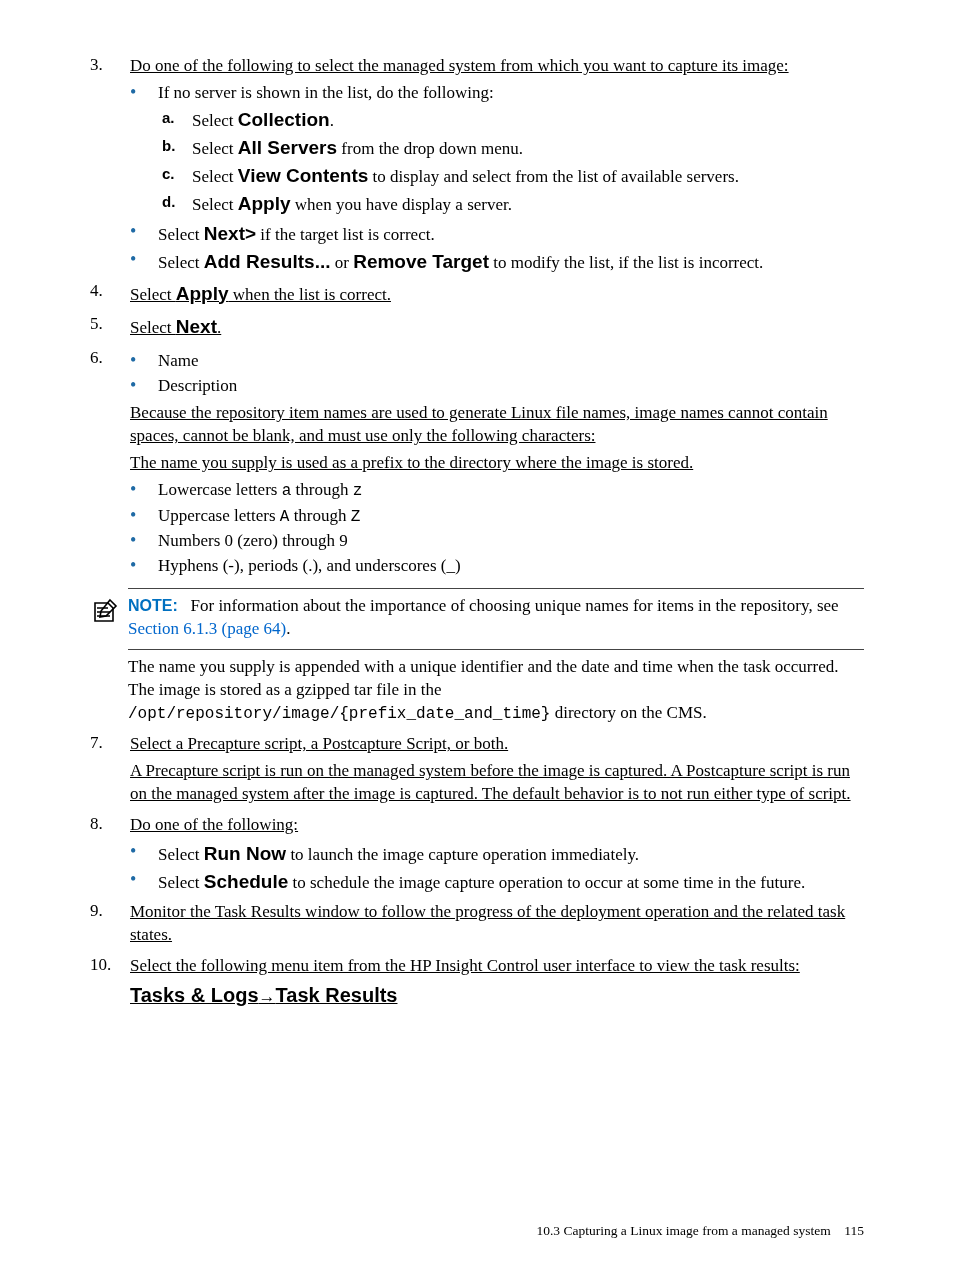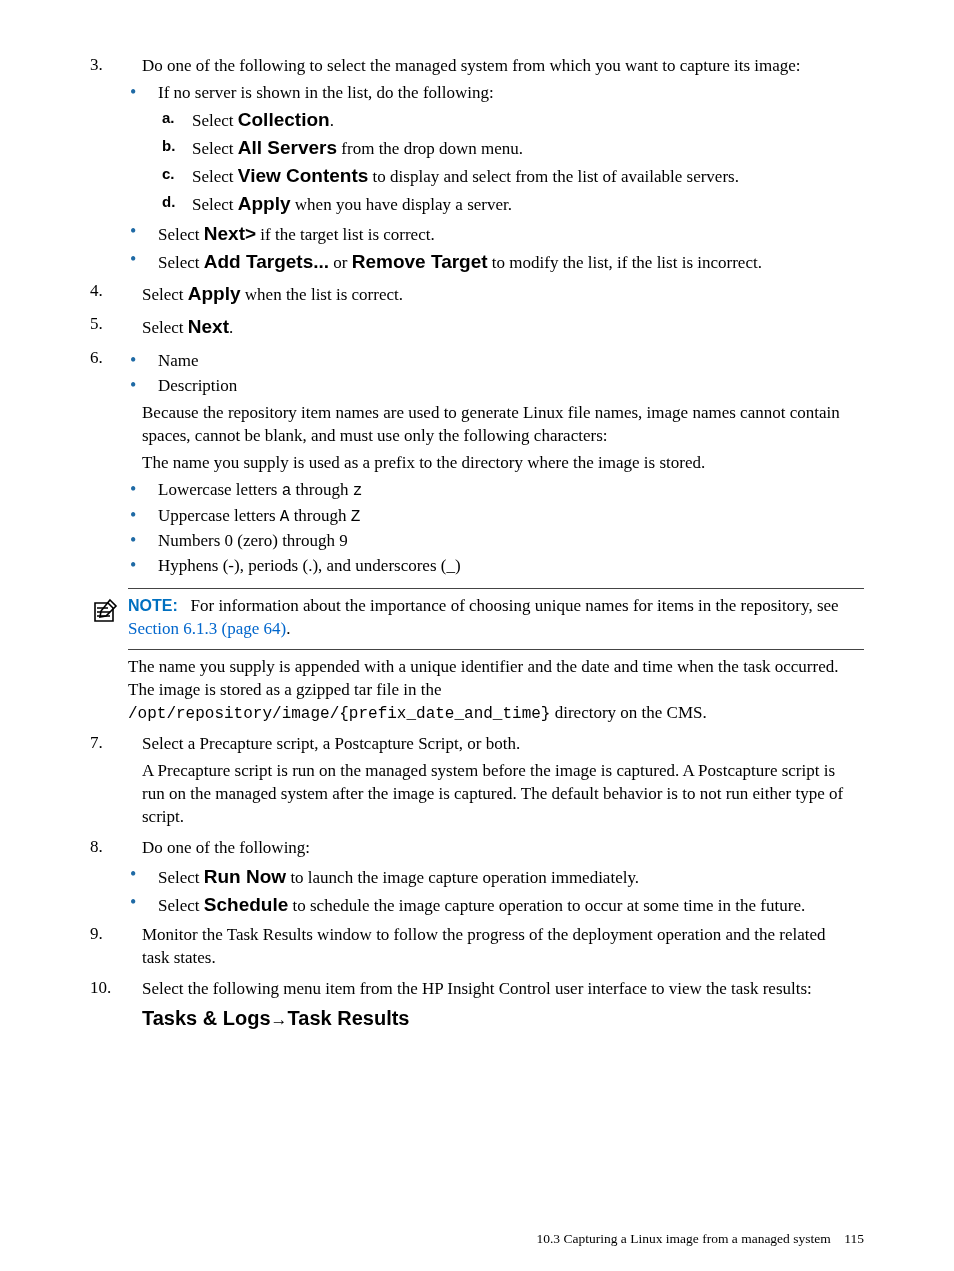--- a/index.html
+++ b/index.html
@@ -29,21 +29,21 @@
     flex: 0 0 38px;
     text-align: left;
     font-size: 17px;
     padding-right: 2px;
   }
   .ol-top > li > .body {
     flex: 1;
     font-size: 17px;
     line-height: 1.35;
   }
-  .body p { margin: 4px 12px; }
+  .body p { margin: 4px 0; text-decoration: underline; }
   .body > p:first-child { margin-top: 0; }
 
   ul.bullets {
     list-style: none;
     padding: 0;
     margin: 2px 0 2px 0;
   }
   ul.bullets > li {
     display: flex;
     margin: 2px 0;
@@ -111,21 +111,21 @@
     line-height: 1.35;
   }
   .note-label {
     font-family: Arial, Helvetica, sans-serif;
     font-weight: bold;
     color: #0070c0;
     font-size: 16px;
   }
   .footer {
     position: absolute;
-    bottom: 24px;
+    bottom: 32px;
     left: 90px;
     right: 90px;
     font-size: 13.5px;
     text-align: right;
     color: #000;
   }
   .path-text {
     font-family: Arial, Helvetica, sans-serif;
     font-weight: bold;
     font-size: 20px;
@@ -177,21 +177,21 @@
           </li>
           <li>
             <span class="bullet">•</span>
             <div class="bbody">
               <span>Select </span><span class="sans-bold">Next&gt;</span><span> if the target list is correct.</span>
             </div>
           </li>
           <li>
             <span class="bullet">•</span>
             <div class="bbody">
-              <span>Select </span><span class="sans-bold">Add Targets...</span><span> or </span><span class="sans-bold">Remove Target</span><span> to modify the list, if the list is incorrect.</span>
+              <span>Select </span><span class="sans-bold">Add Results...</span><span> or </span><span class="sans-bold">Remove Target</span><span> to modify the list, if the list is incorrect.</span>
             </div>
           </li>
         </ul>
       </div>
     </li>
 
     <li>
       <div class="num">4.</div>
       <div class="body">
         <p><span>Select </span><span class="sans-bold">Apply</span><span> when the list is correct.</span></p>

